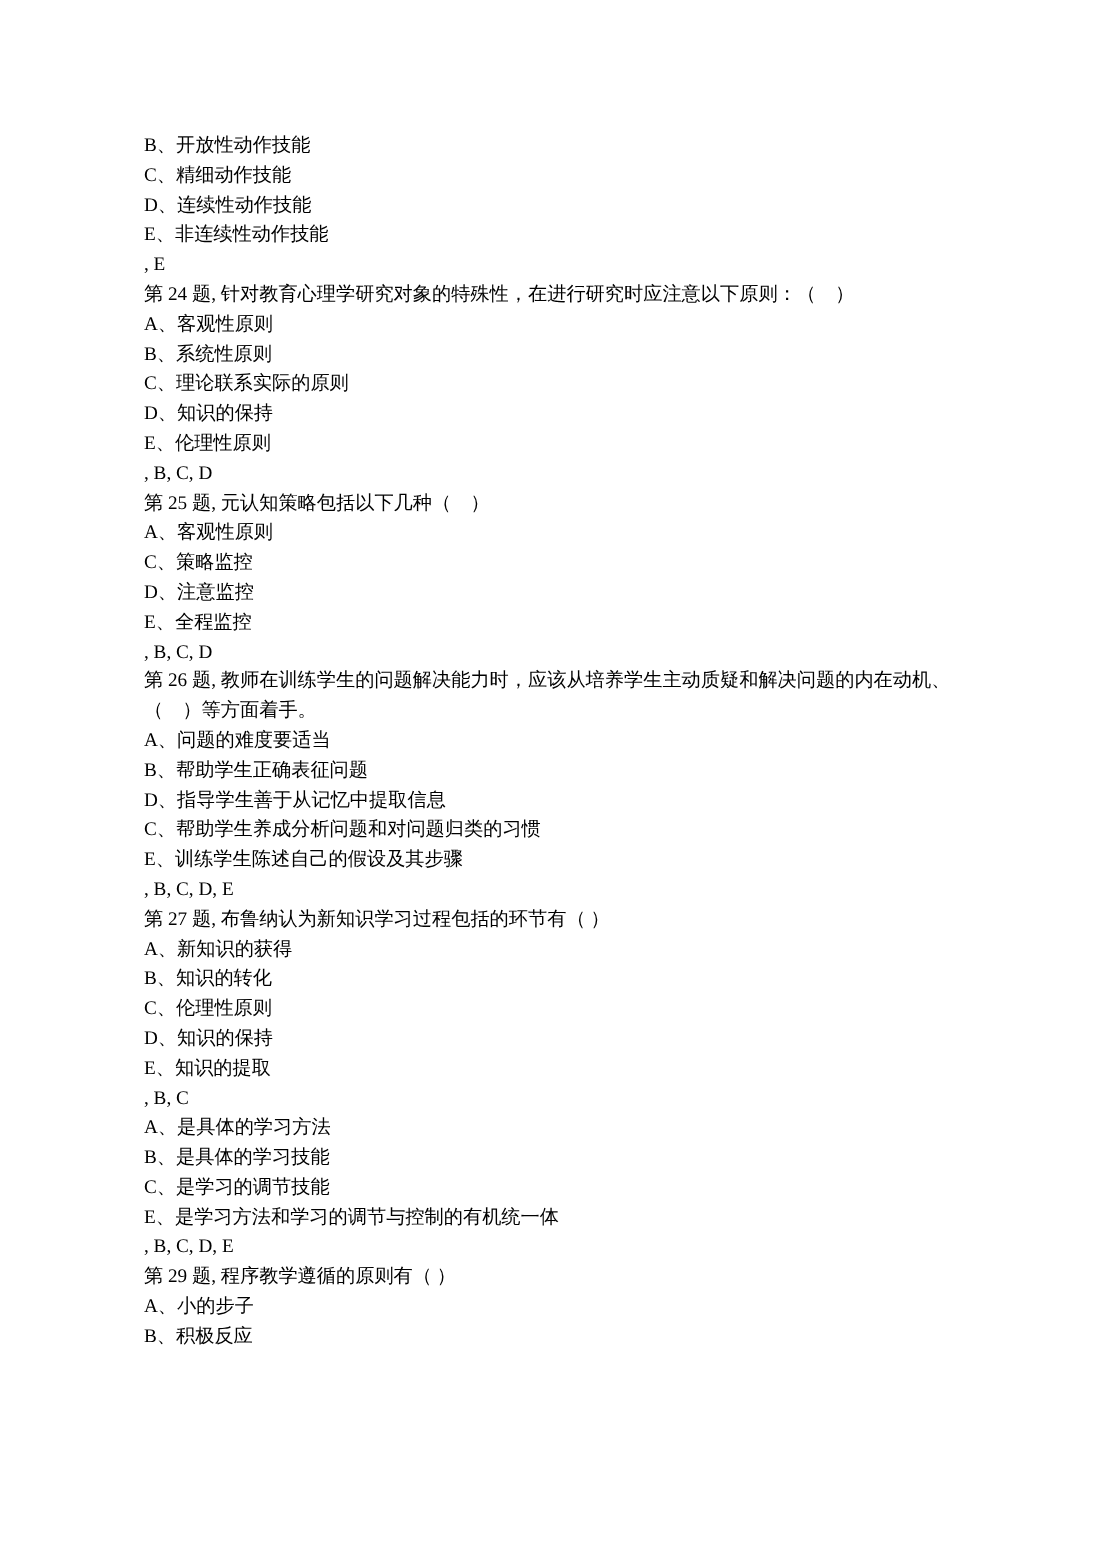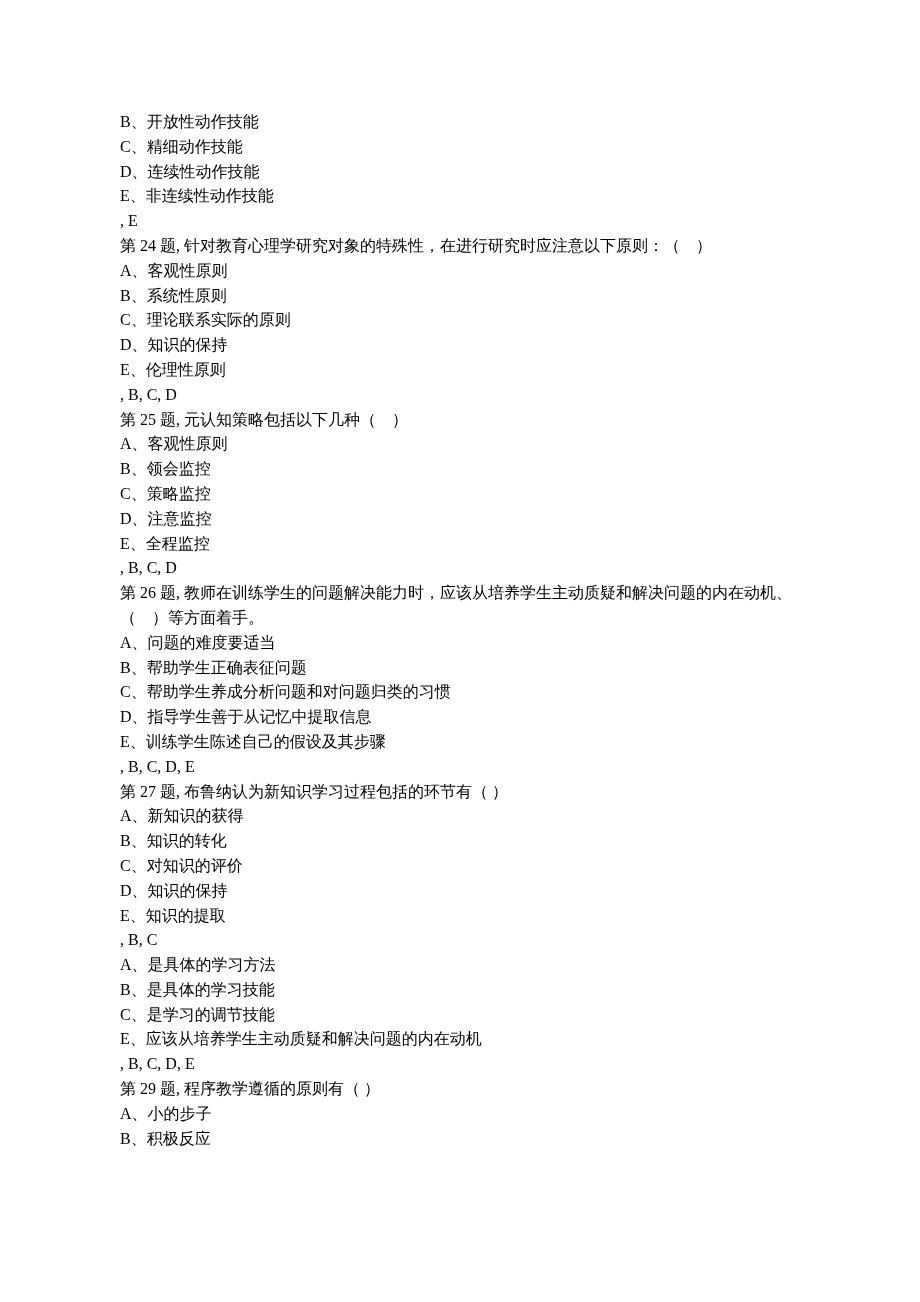--- a/index.html
+++ b/index.html
@@ -33,40 +33,39 @@
   <div class="line">, E</div>
   <div class="line">第 24 题, 针对教育心理学研究对象的特殊性，在进行研究时应注意以下原则：（　）</div>
   <div class="line">A、客观性原则</div>
   <div class="line">B、系统性原则</div>
   <div class="line">C、理论联系实际的原则</div>
   <div class="line">D、知识的保持</div>
   <div class="line">E、伦理性原则</div>
   <div class="line">, B, C, D</div>
   <div class="line">第 25 题, 元认知策略包括以下几种（　）</div>
   <div class="line">A、客观性原则</div>
-  <div class="line">B、领会监控</div>
   <div class="line">C、策略监控</div>
   <div class="line">D、注意监控</div>
   <div class="line">E、全程监控</div>
   <div class="line">, B, C, D</div>
   <div class="line">第 26 题, 教师在训练学生的问题解决能力时，应该从培养学生主动质疑和解决问题的内在动机、（　）等方面着手。</div>
   <div class="line">A、问题的难度要适当</div>
   <div class="line">B、帮助学生正确表征问题</div>
+  <div class="line">D、指导学生善于从记忆中提取信息</div>
   <div class="line">C、帮助学生养成分析问题和对问题归类的习惯</div>
-  <div class="line">D、指导学生善于从记忆中提取信息</div>
   <div class="line">E、训练学生陈述自己的假设及其步骤</div>
   <div class="line">, B, C, D, E</div>
   <div class="line">第 27 题, 布鲁纳认为新知识学习过程包括的环节有（ ）</div>
   <div class="line">A、新知识的获得</div>
   <div class="line">B、知识的转化</div>
-  <div class="line">C、对知识的评价</div>
+  <div class="line">C、伦理性原则</div>
   <div class="line">D、知识的保持</div>
   <div class="line">E、知识的提取</div>
   <div class="line">, B, C</div>
   <div class="line">A、是具体的学习方法</div>
   <div class="line">B、是具体的学习技能</div>
   <div class="line">C、是学习的调节技能</div>
-  <div class="line">E、应该从培养学生主动质疑和解决问题的内在动机</div>
+  <div class="line">E、是学习方法和学习的调节与控制的有机统一体</div>
   <div class="line">, B, C, D, E</div>
   <div class="line">第 29 题, 程序教学遵循的原则有（ ）</div>
   <div class="line">A、小的步子</div>
   <div class="line">B、积极反应</div>
 </div>
 
 </body></html>

